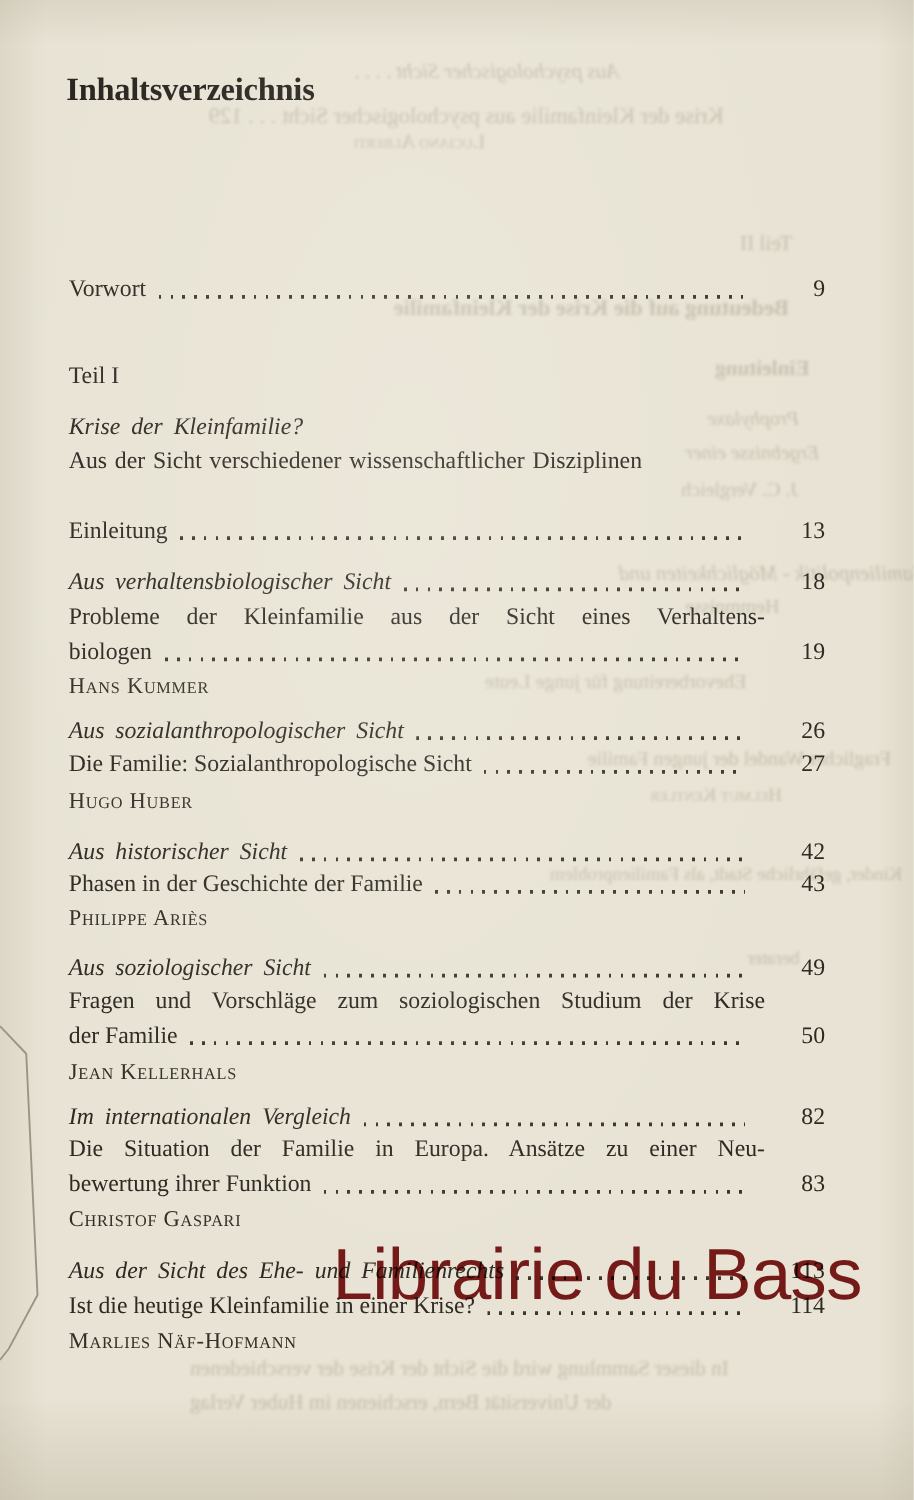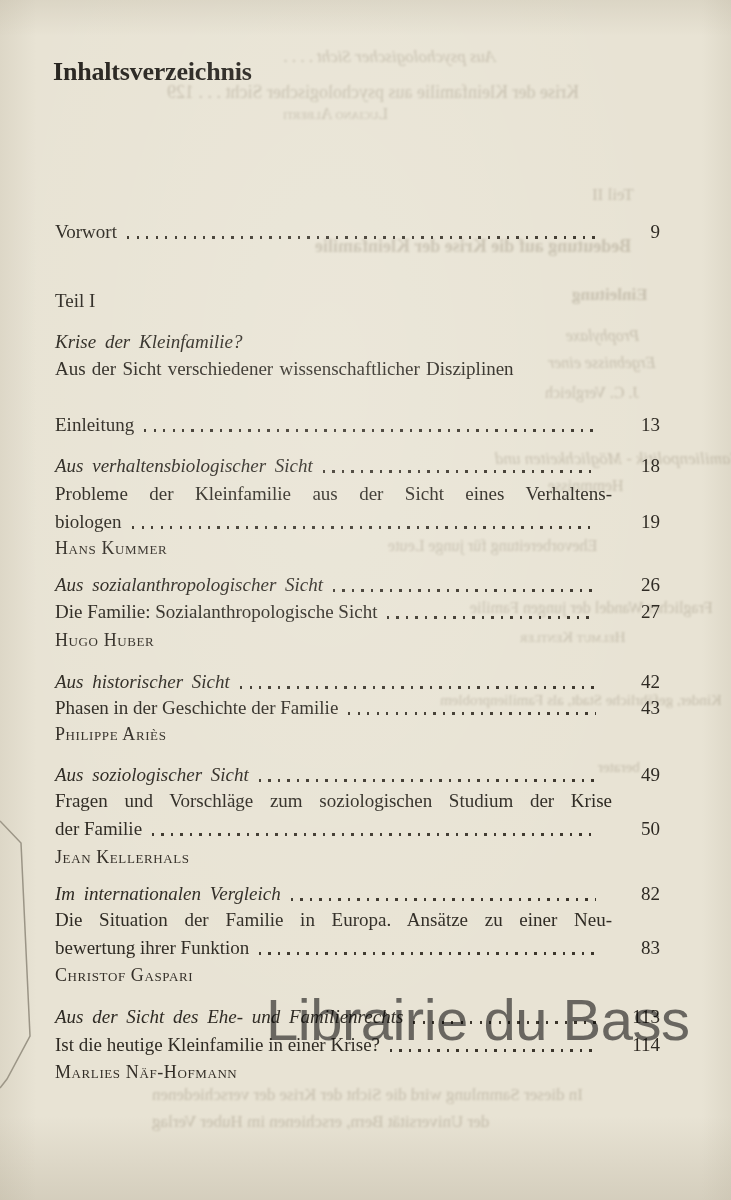--- a/index.html
+++ b/index.html
@@ -49,21 +49,21 @@
     background:repeating-linear-gradient(to right,#3c362c 0 2.2px, transparent 2.2px 9.5px);
   }
   .num{flex:0 0 48px;text-align:right;white-space:nowrap;}
   
   .edge-svg{position:absolute;left:0;top:0;z-index:4;pointer-events:none;}
   
   .watermark{
     position:absolute;left:266px;top:991px;z-index:6;
     font-family:"Liberation Sans", sans-serif;
     font-size:58px;letter-spacing:-0.5px;line-height:1;white-space:nowrap;
-    color:#737373;mix-blend-mode:multiply;
+    color:#7f1d1d;mix-blend-mode:multiply;
   }
 </style>
 </head>
 <body>
 
 <span class="ghost i" style="left:283px;top:48px;font-size:17px">Aus psychologischer Sicht . . . .</span>
 <span class="ghost" style="left:167px;top:83px;font-size:18px">Krise der Kleinfamilie aus psychologischer Sicht . . . 129</span>
 <span class="ghost sc" style="left:283px;top:106px;font-size:16px">Luciano Alberti</span>
 <span class="ghost" style="left:592px;top:186px;font-size:17px">Teil II</span>
 <span class="ghost b" style="left:315px;top:237px;font-size:18px">Bedeutung auf die Krise der Kleinfamilie</span>

